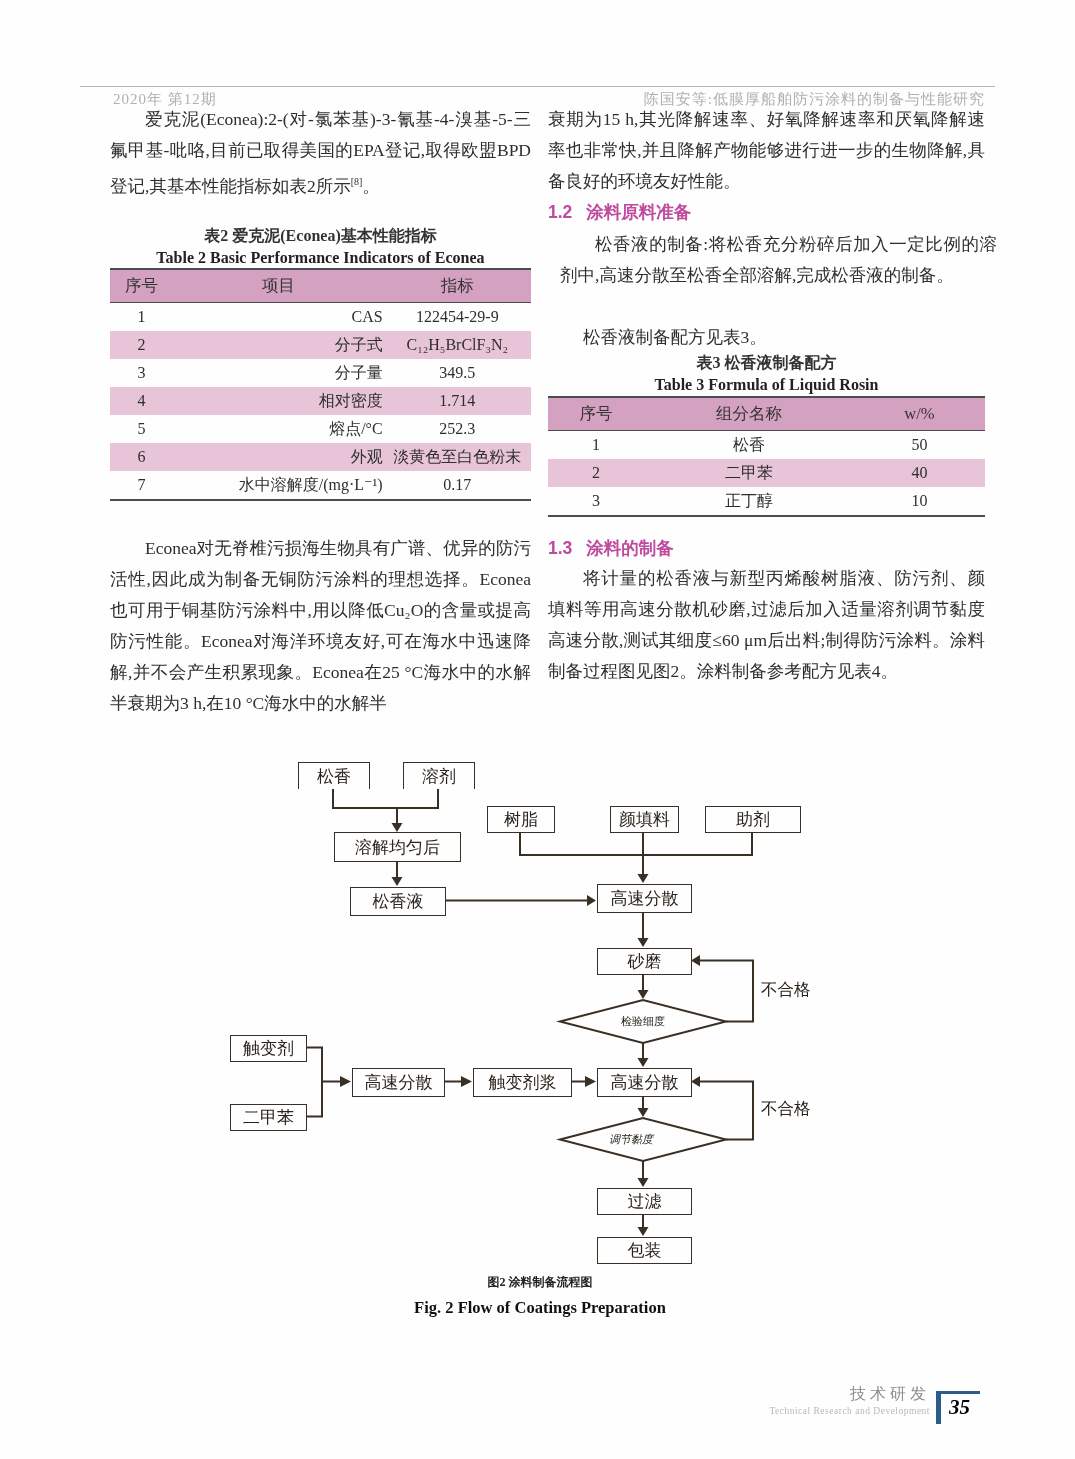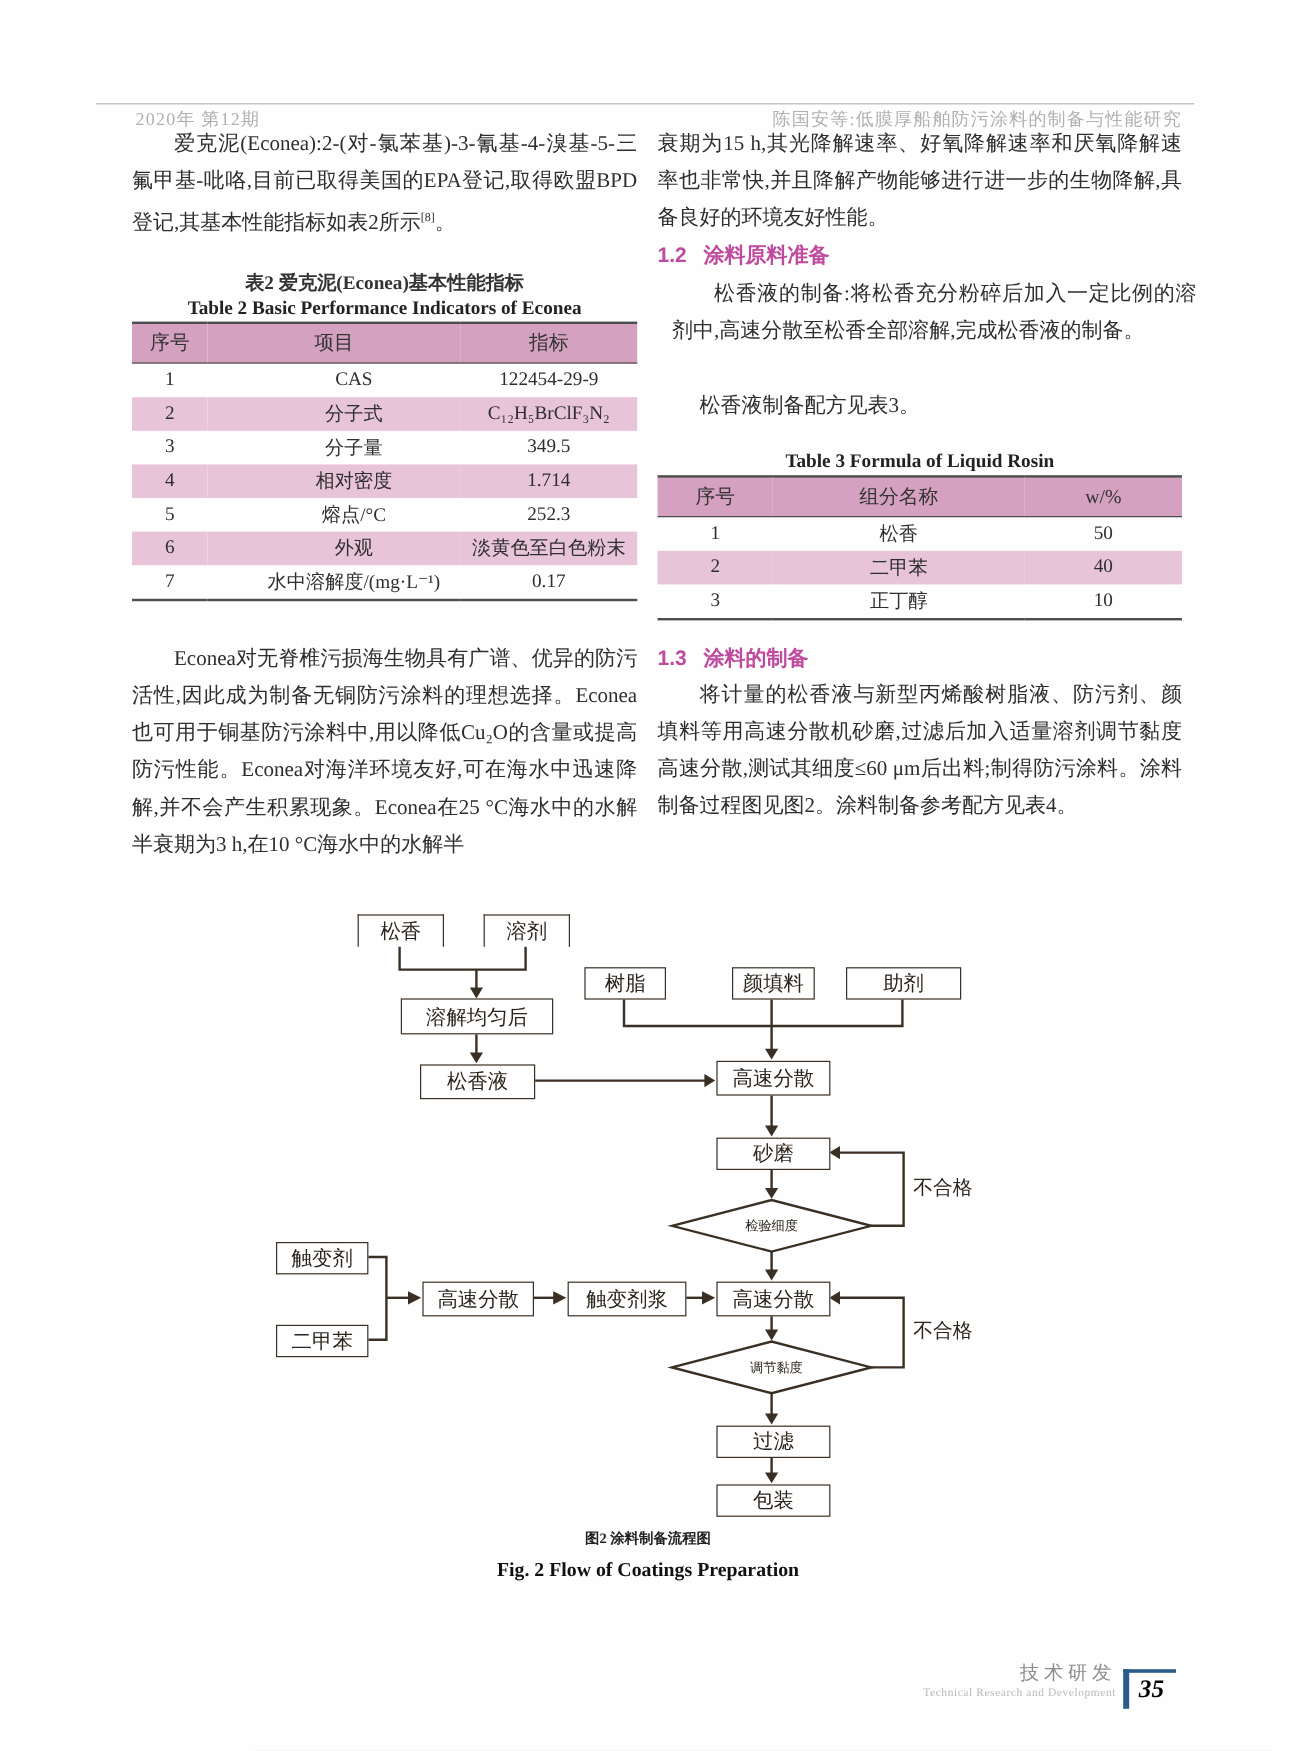--- a/index.html
+++ b/index.html
@@ -19,21 +19,21 @@
   
   .cap-cn{font-size:16px;font-weight:bold;text-align:center;color:#333;}
   .cap-en{font-size:16px;font-weight:bold;text-align:center;color:#222;}
   
   table.dt{border-collapse:collapse;width:100%;table-layout:fixed;
            border-top:2px solid #4d4d4d;border-bottom:2px solid #4d4d4d;font-size:16px;}
   table.dt thead td{background:#d5a1c0;height:30px;text-align:center;font-size:16.5px;color:#333;
                     border-bottom:1.5px solid #4d4d4d;}
   table.dt tbody td{height:26px;text-align:center;color:#2e2e2e;}
   table.dt tbody tr.pink td{background:#e8c4d9;}
-  table.dt td.item{text-align:center;padding-left:34px;}
+  table.dt td.item{text-align:right;padding-left:34px;}
   
   #flow{width:660px;height:515px;}
   .fnode{position:absolute;border:1.6px solid #3a2f24;background:#fefefe;
          display:flex;align-items:center;justify-content:center;
          font-size:17px;color:#2b241c;white-space:nowrap;}
   .fnode.open-bottom{border-bottom:none;}
   .fdiam-label{position:absolute;display:flex;align-items:center;justify-content:center;
          font-size:11px;color:#2b241c;white-space:nowrap;}
   .flabel{position:absolute;font-size:16.5px;color:#2b241c;white-space:nowrap;}
   .fcap-cn{font-size:12px;font-weight:bold;text-align:center;color:#222;}
@@ -127,20 +127,21 @@
     <span class="sec-num">1.2</span><span>涂料原料准备</span>
   </div>
 
   <div class="abs" style="left:560px;top:229px;width:437px;">
     <p class="para indent" style="margin:0;">松香液的制备:将松香充分粉碎后加入一定比例的溶剂中,高速分散至松香全部溶解,完成松香液的制备。</p>
   </div>
   <div class="abs" style="left:548px;top:322px;width:437px;">
     <p class="para indent" style="margin:0;">松香液制备配方见表3。</p>
   </div>
 
+  <div class="abs cap-cn" style="left:548px;top:353px;width:437px;">表3  松香液制备配方</div>
   <div class="abs cap-en" style="left:548px;top:376px;width:437px;">Table 3   Formula of Liquid Rosin</div>
 
   <div class="abs" style="left:548px;top:396px;width:437px;">
     <table class="dt">
       <colgroup>
           <col style="width:22%">
           <col style="width:48%">
           <col style="width:30%">
         </colgroup>
       <thead>
@@ -240,21 +241,21 @@
     <div class="fnode" style="left:400px;top:51px;width:67px;height:25px;">颜填料</div>
     <div class="fnode" style="left:495px;top:51px;width:94px;height:25px;">助剂</div>
     <div class="fnode" style="left:387px;top:129px;width:93px;height:27px;">高速分散</div>
     <div class="fnode" style="left:387px;top:193px;width:93px;height:25px;">砂磨</div>
     <div class="fdiam-label" style="left:350px;top:245px;width:166px;height:43px;">检验细度</div>
     <div class="fnode" style="left:20px;top:280px;width:75px;height:25px;">触变剂</div>
     <div class="fnode" style="left:20px;top:349px;width:75px;height:25px;">二甲苯</div>
     <div class="fnode" style="left:142px;top:313px;width:91px;height:27px;">高速分散</div>
     <div class="fnode" style="left:263px;top:313px;width:97px;height:27px;">触变剂浆</div>
     <div class="fnode" style="left:387px;top:313px;width:93px;height:27px;">高速分散</div>
-    <div class="fdiam-label" style="left:354px;top:363px;width:166px;height:43px;">调节黏度</div>
+    <div class="fdiam-label" style="left:338px;top:363px;width:166px;height:43px;font-style:italic;">调节黏度</div>
     <div class="fnode" style="left:387px;top:433px;width:93px;height:25px;">过滤</div>
     <div class="fnode" style="left:387px;top:482px;width:93px;height:25px;">包装</div>
 
     <div class="flabel" style="left:551px;top:224px;">不合格</div>
     <div class="flabel" style="left:551px;top:343px;">不合格</div>
   </div>
 
   <div class="abs fcap-cn" style="left:210px;top:1274px;width:660px;">图2   涂料制备流程图</div>
   <div class="abs fcap-en" style="left:210px;top:1298px;width:660px;">Fig. 2   Flow of Coatings Preparation</div>
 

